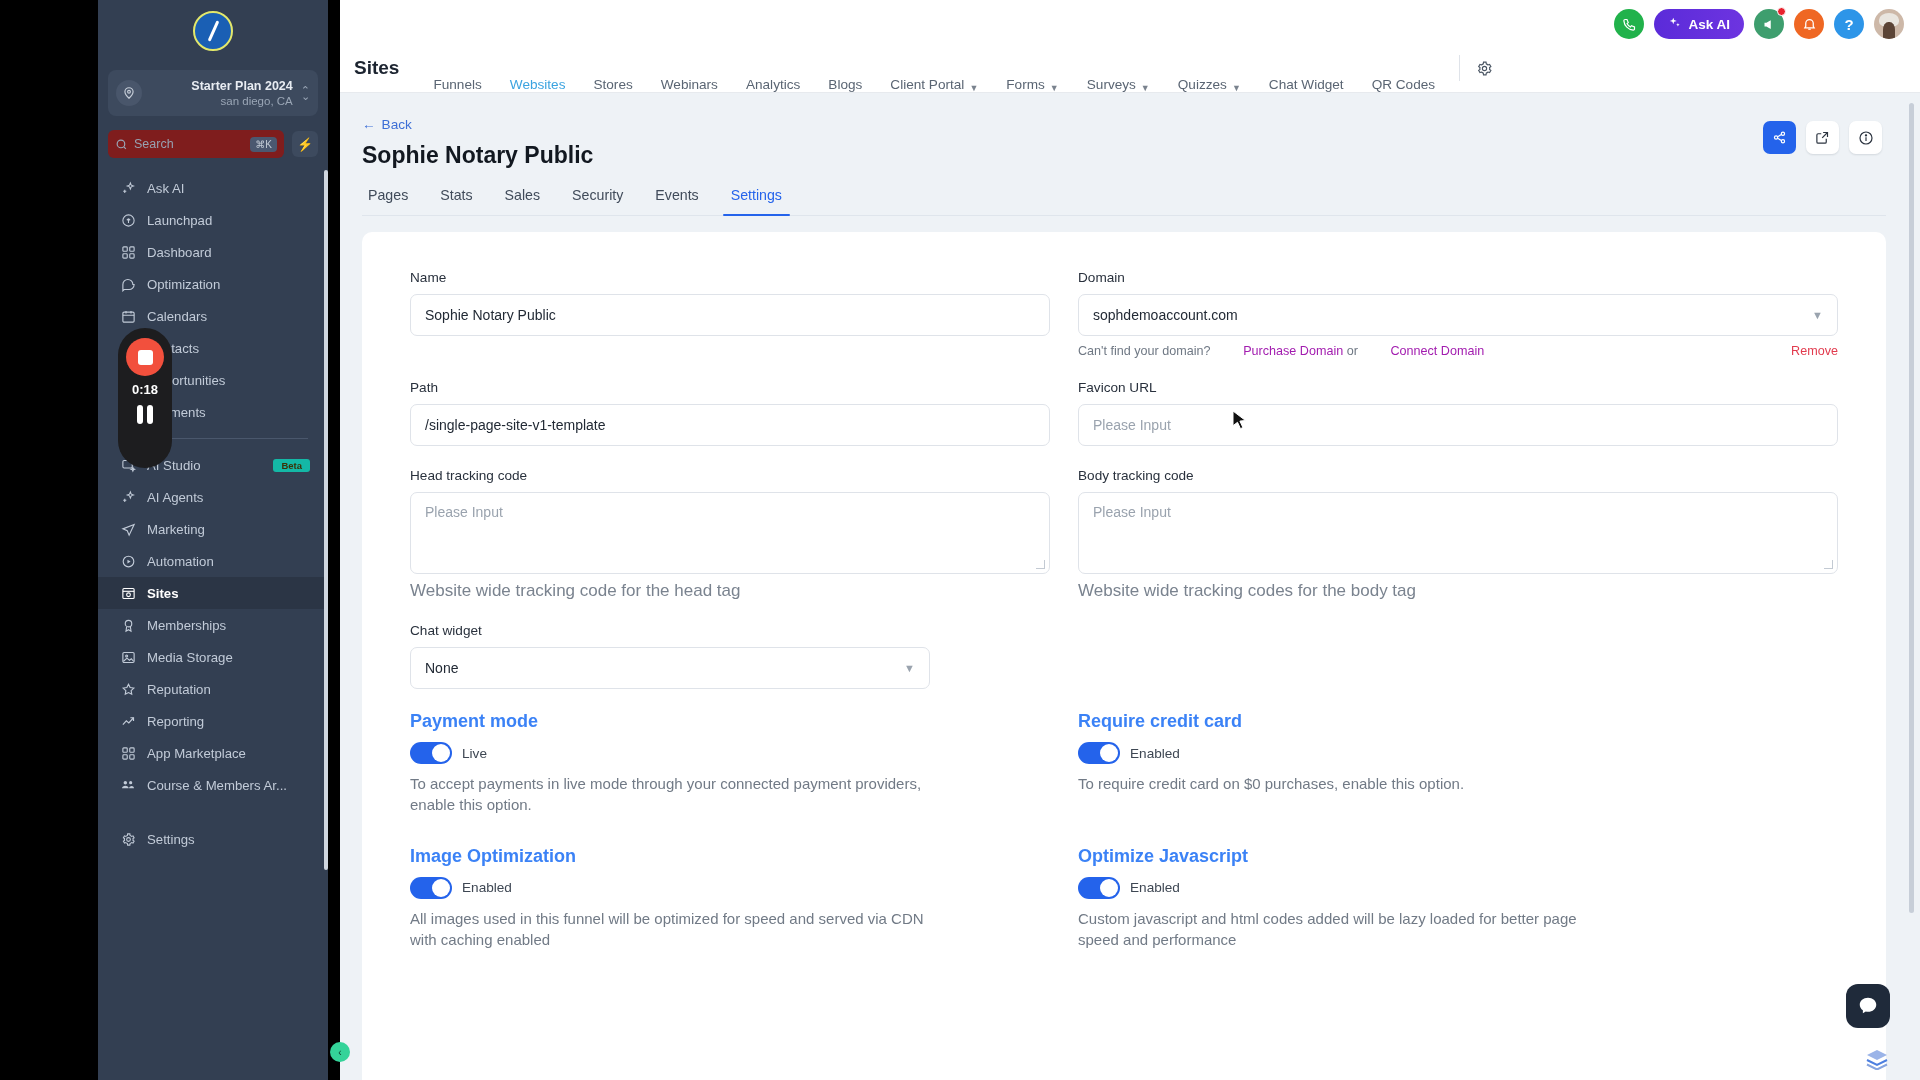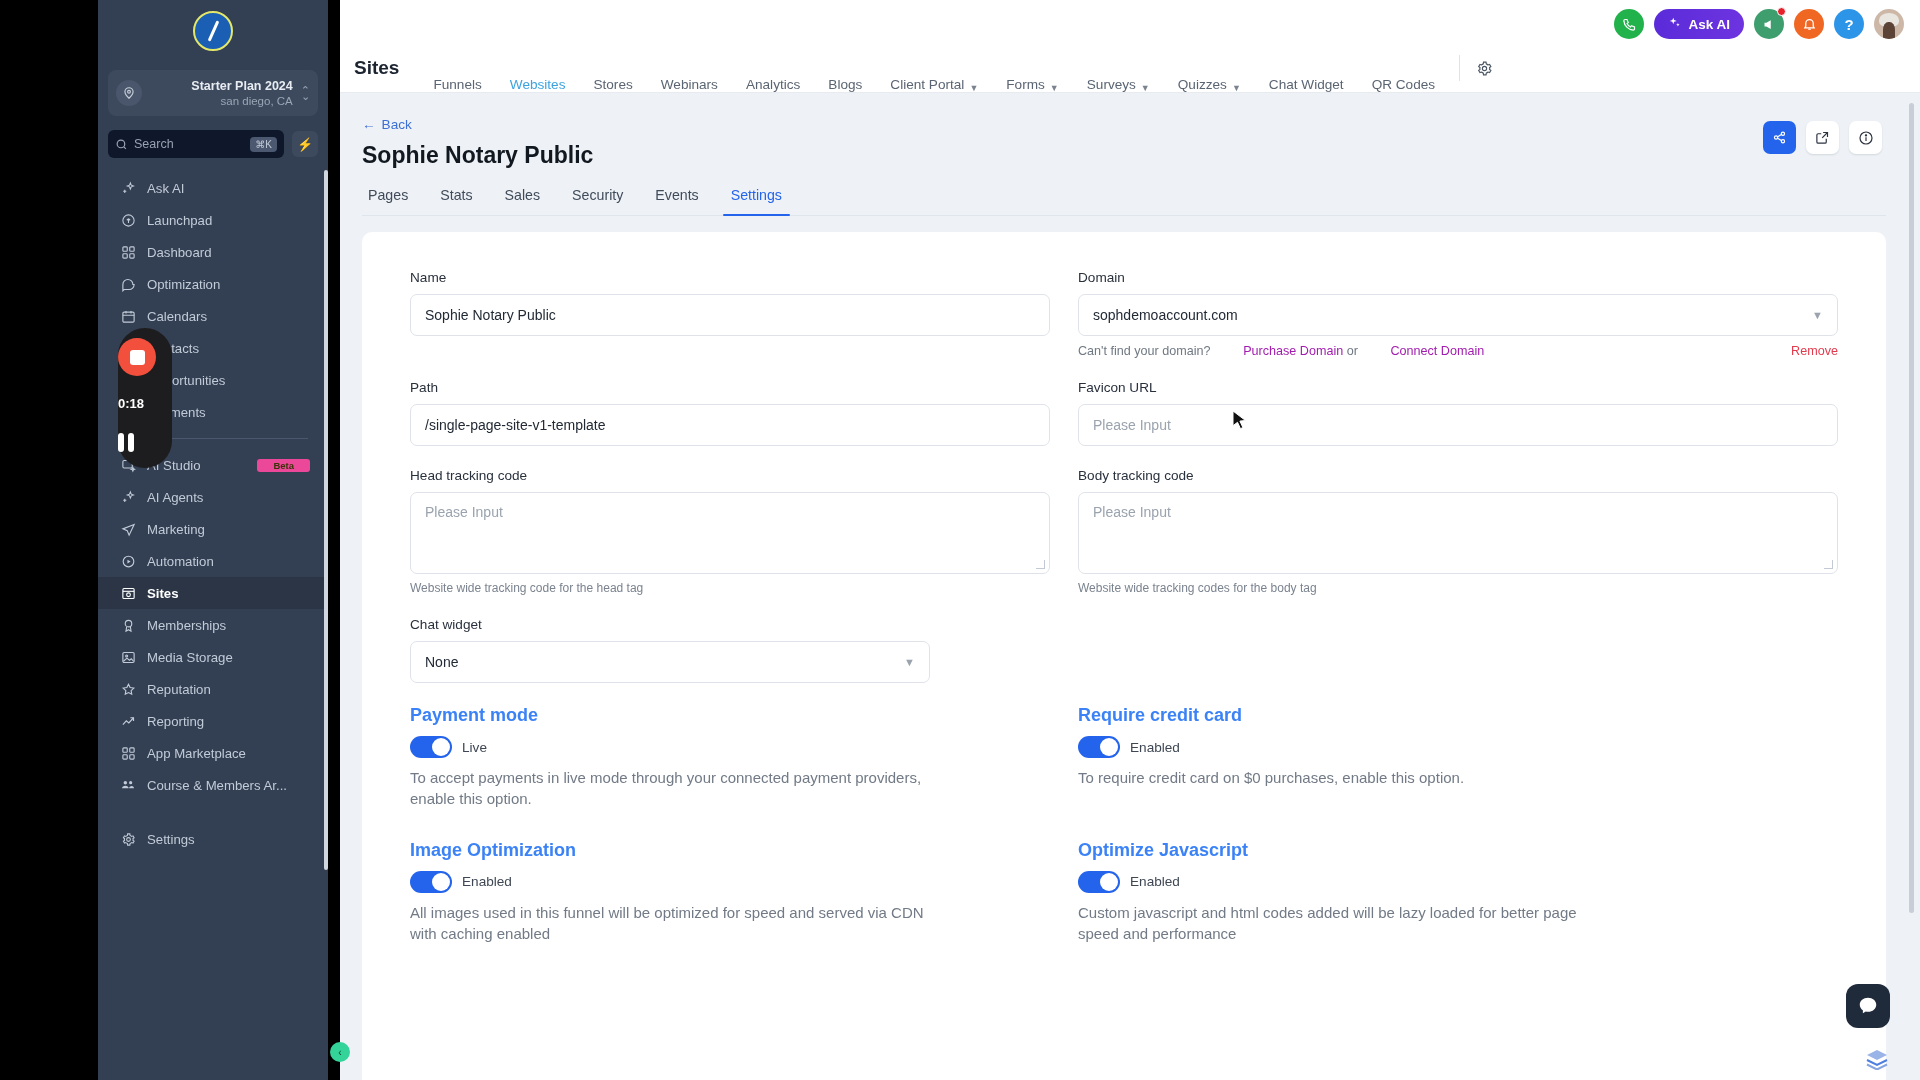--- a/index.html
+++ b/index.html
@@ -45,21 +45,21 @@
   }
   .plan-text { flex:1; min-width:0; }
   .plan-title { color:#e8ecf2; font-size:12.5px; font-weight:700; line-height:15px;
                 white-space:nowrap; overflow:hidden; text-overflow:ellipsis; }
   .plan-sub { color:#9aa6b6; font-size:11.5px; line-height:14px;
               white-space:nowrap; overflow:hidden; text-overflow:ellipsis; }
   .plan-chev { color:#9aa6b6; font-size:11px; display:flex; flex-direction:column; line-height:6px; }
 
   .search-row { display:flex; align-items:center; gap:8px; margin: 14px 10px 0 10px; }
   .search-box {
-    flex:1; height: 28px; background:#0f172a; border-radius:6px;
+    flex:1; height: 28px; background:#7f1d1d; border-radius:6px;
     display:flex; align-items:center; padding: 0 7px; gap:6px;
   }
   .search-icon { color:#9aa6b6; font-size: 13px; display:flex; }
   .search-ph { color:#97a2b2; font-size:12.5px; flex:1; }
   .kbd {
     background:#4b5870; color:#c3cbd6; font-size:10px;
     border-radius:4px; padding: 2px 5px; line-height:11px;
   }
   .bolt-btn {
     width:26px; height:26px; border-radius:6px; background:#3d4a5e;
@@ -76,35 +76,35 @@
   }
   .nav-item .ic {
     width:16px; height:16px; display:flex; align-items:center; justify-content:center;
     color:#c2cbd8; flex:0 0 16px;
   }
   .nav-item .lb { white-space:nowrap; overflow:hidden; text-overflow:ellipsis; }
   .nav-item.active { background:#29334349; background:#2b3545; color:#fff; font-weight:600; }
   .nav-item.active .ic { color:#fff; }
   .nav-sep { height:1px; background:#4a576c; margin: 10px 20px 10px 20px; }
   .badge-beta {
-    background:#ec4899; color:#3b3208; font-size:9.5px; font-weight:700;
-    border-radius:3px; padding: 1px 16px; margin-left:auto; margin-right: 18px;
+    background:#14b8a6; color:#3b3208; font-size:9.5px; font-weight:700;
+    border-radius:3px; padding: 1px 8px; margin-left:auto; margin-right: 18px;
   }
 
   .sb-scroll {
     position:absolute; right: 0px; top: 170px; width: 4px; height: 700px;
     background:#cfd6df; border-radius:2px;
   }
 
   
   .rec-pill {
     position:absolute; left: 118px; top: 328px;
     width: 54px; height: 140px; background:#1d1d1f; border-radius: 27px;
-    display:flex; flex-direction:column; align-items:flex-start;
-    padding-top: 10px; gap: 20px; z-index: 60;
+    display:flex; flex-direction:column; align-items:center;
+    padding-top: 10px; gap: 6px; z-index: 60;
   }
   .rec-stop {
     width:38px; height:38px; border-radius:50%; background:#f2503d;
     display:flex; align-items:center; justify-content:center;
   }
   .rec-stop i { display:block; width:15px; height:15px; background:#fff; border-radius:3px; }
   .rec-time { color:#fff; font-size:13px; font-weight:700; }
   .rec-pause { display:flex; gap:4px; margin-top: 2px; }
   .rec-pause i { display:block; width:6px; height:19px; background:#fff; border-radius:3px; }
 
@@ -203,21 +203,21 @@
   .inp.sel { justify-content:space-between; }
   .inp .chev { color:#9aa3ae; font-size:11px; }
   .txta {
     width:100%; height: 82px; border:1px solid #dfe3e9; border-radius:7px;
     padding: 11px 14px; color:#9aa3ae; font-size:14px; background:#fff; position:relative;
   }
   .txta::after {
     content:""; position:absolute; right:4px; bottom:4px; width:8px; height:8px;
     border-right:1.4px solid #c3cad3; border-bottom:1.4px solid #c3cad3;
   }
-  .hint { font-size:12px; color:#7a838f; margin-top: 7px; }
+  .hint { font-size:17px; color:#7a838f; margin-top: 7px; }
   .hint-row { font-size:12.6px; color:#6f7884; margin-top: 8px; display:flex; align-items:center; }
   .lnk { color:#a21caf; cursor:pointer;margin-left:29px; }
   .lnk-danger { color:#e23b4e; cursor:pointer; margin-left:auto; }
 
   .toggle-row { margin-bottom: 4px; }
   .tg-label { font-size:18px; color:#3b82f6; font-weight:600; margin-bottom: 10px; }
   .tg-line { display:flex; align-items:center; gap: 10px; }
   .switch {
     width: 42px; height: 22px; border-radius: 11px; background:#2463eb;
     position:relative; flex:0 0 42px; cursor:pointer;

